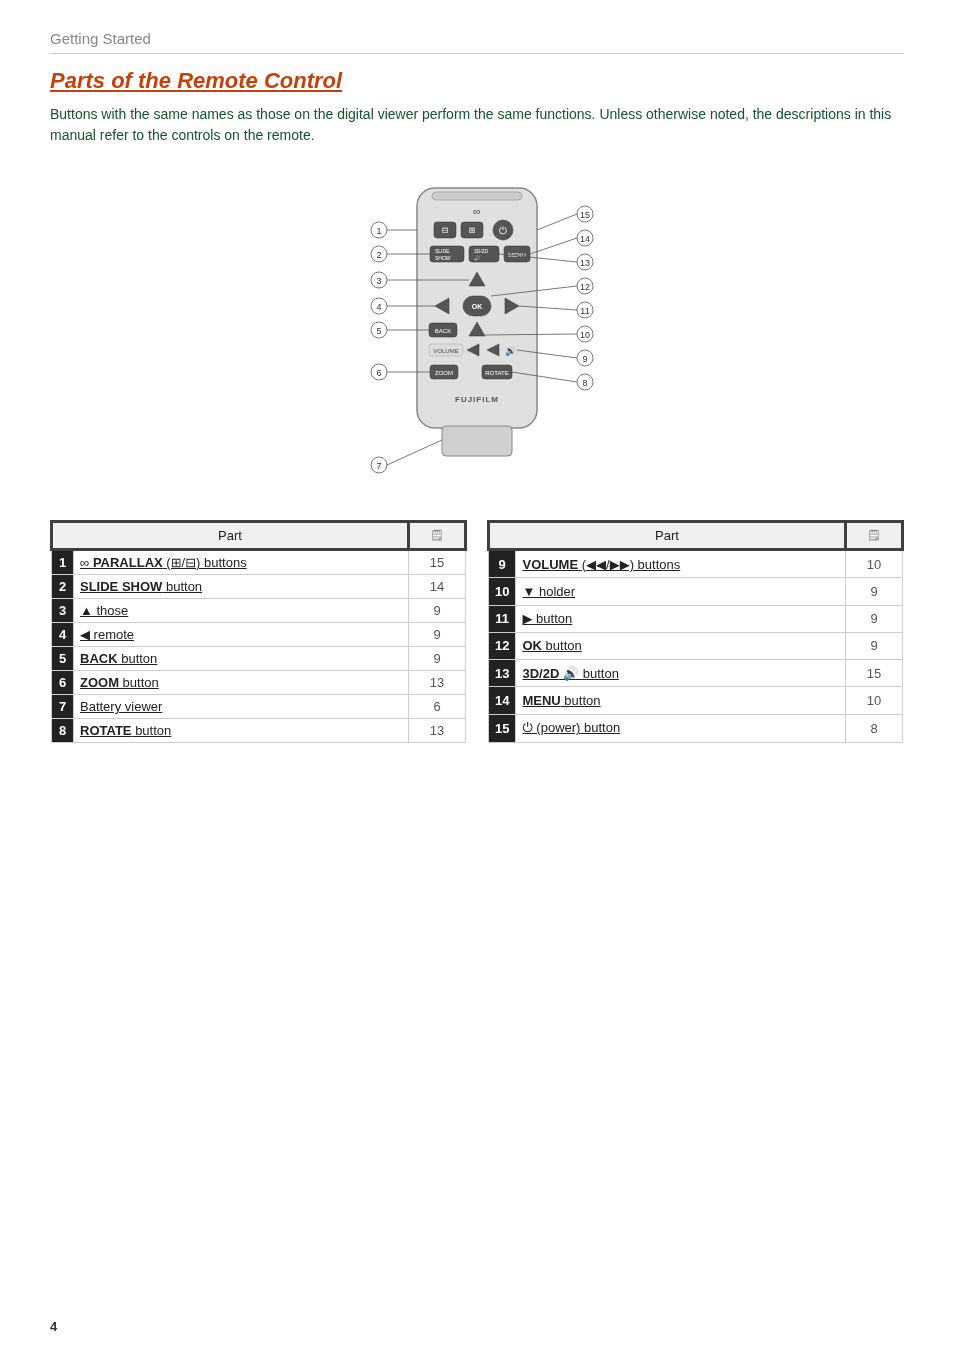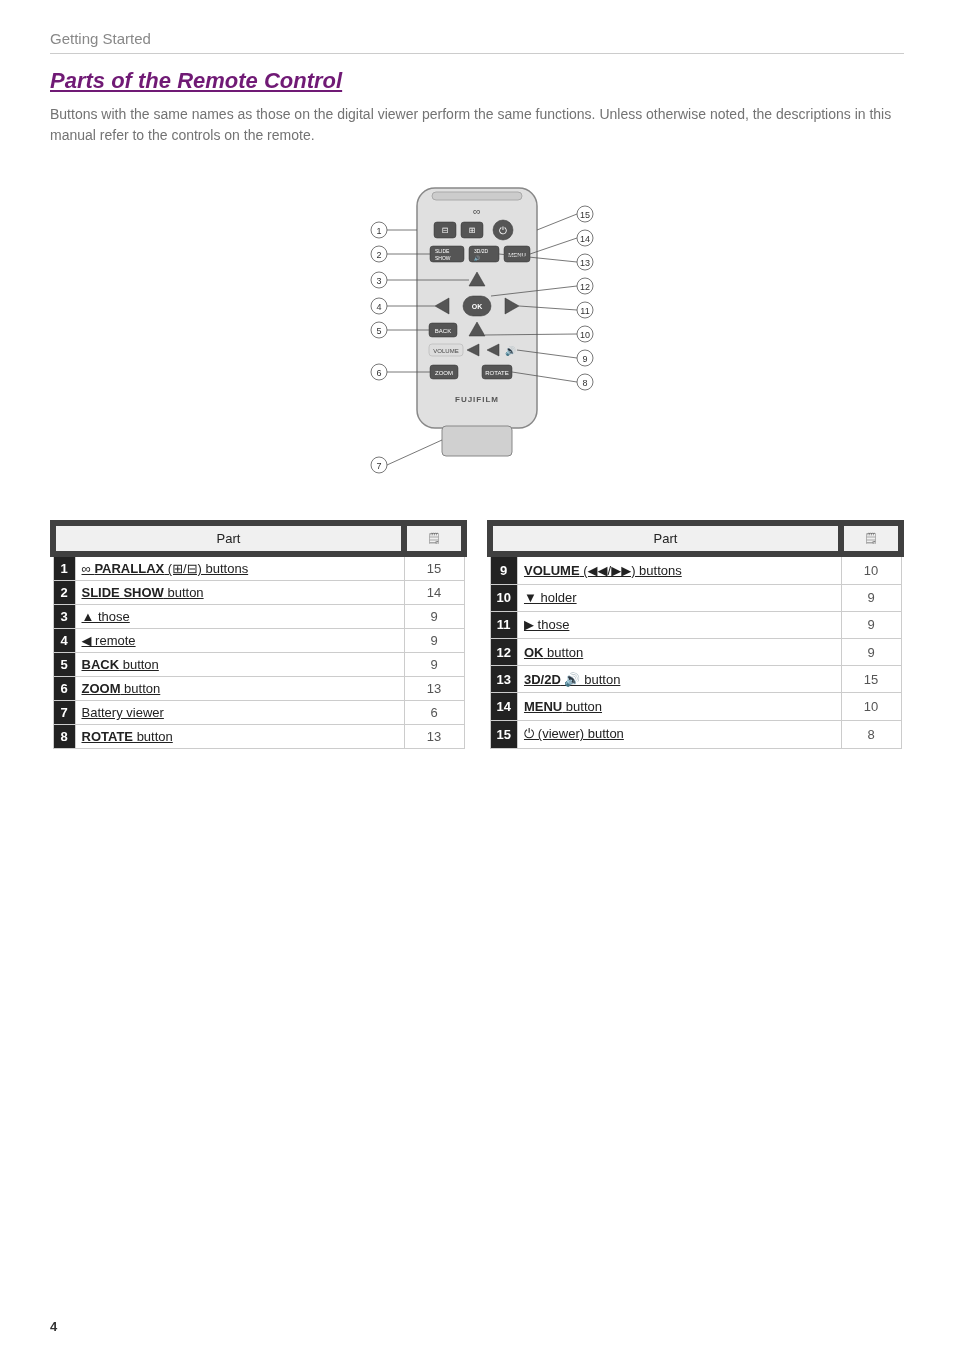--- a/index.html
+++ b/index.html
@@ -21,43 +21,43 @@
       border: none;
       border-top: 1px solid #ccc;
       margin-bottom: 14px;
     }
     .section-title {
       font-size: 22px;
       font-weight: bold;
       font-style: italic;
       text-decoration: underline;
       margin-bottom: 10px;
-      color: #701a75;
+      color: #c2410c;
     }
     .intro-text {
       font-size: 14px;
       line-height: 1.5;
       margin-bottom: 24px;
-      color: #737373;
+      color: #14532d;
     }
 
     
     .tables-wrapper {
       display: flex;
       gap: 20px;
       margin-top: 10px;
     }
     .parts-table {
       flex: 1;
       border-collapse: collapse;
       font-size: 13px;
     }
     .parts-table thead tr th {
       background: #f0f0f0;
-      border: 6px solid #404040;
+      border: 3px solid #404040;
       padding: 5px 20px;
       font-weight: normal;
       text-align: center;
     }
     .parts-table tbody tr td {
       border: 1px solid #ccc;
       padding: 4px 6px;
       vertical-align: middle;
     }
     .num-cell {
@@ -291,40 +291,40 @@
           <td class="label-cell"><span><strong>VOLUME</strong> (◀◀/▶▶) buttons</span></td>
           <td class="page-cell">10</td>
         </tr>
         <tr>
           <td class="num-cell">10</td>
           <td class="label-cell">▼ holder</td>
           <td class="page-cell">9</td>
         </tr>
         <tr>
           <td class="num-cell">11</td>
-          <td class="label-cell">▶ those</td>
+          <td class="label-cell">▶ button</td>
           <td class="page-cell">9</td>
         </tr>
         <tr>
           <td class="num-cell">12</td>
           <td class="label-cell"><span><strong>OK</strong> button</span></td>
           <td class="page-cell">9</td>
         </tr>
         <tr>
           <td class="num-cell">13</td>
           <td class="label-cell"><span><strong>3D/2D</strong> 🔊 button</span></td>
           <td class="page-cell">15</td>
         </tr>
         <tr>
           <td class="num-cell">14</td>
           <td class="label-cell"><span><strong>MENU</strong> button</span></td>
           <td class="page-cell">10</td>
         </tr>
         <tr>
           <td class="num-cell">15</td>
-          <td class="label-cell">⏻ (viewer) button</td>
+          <td class="label-cell">⏻ (power) button</td>
           <td class="page-cell">8</td>
         </tr>
       </tbody>
   </table>
 </div>
 
 <div class="page-num">4</div>
 
 </body></html>

